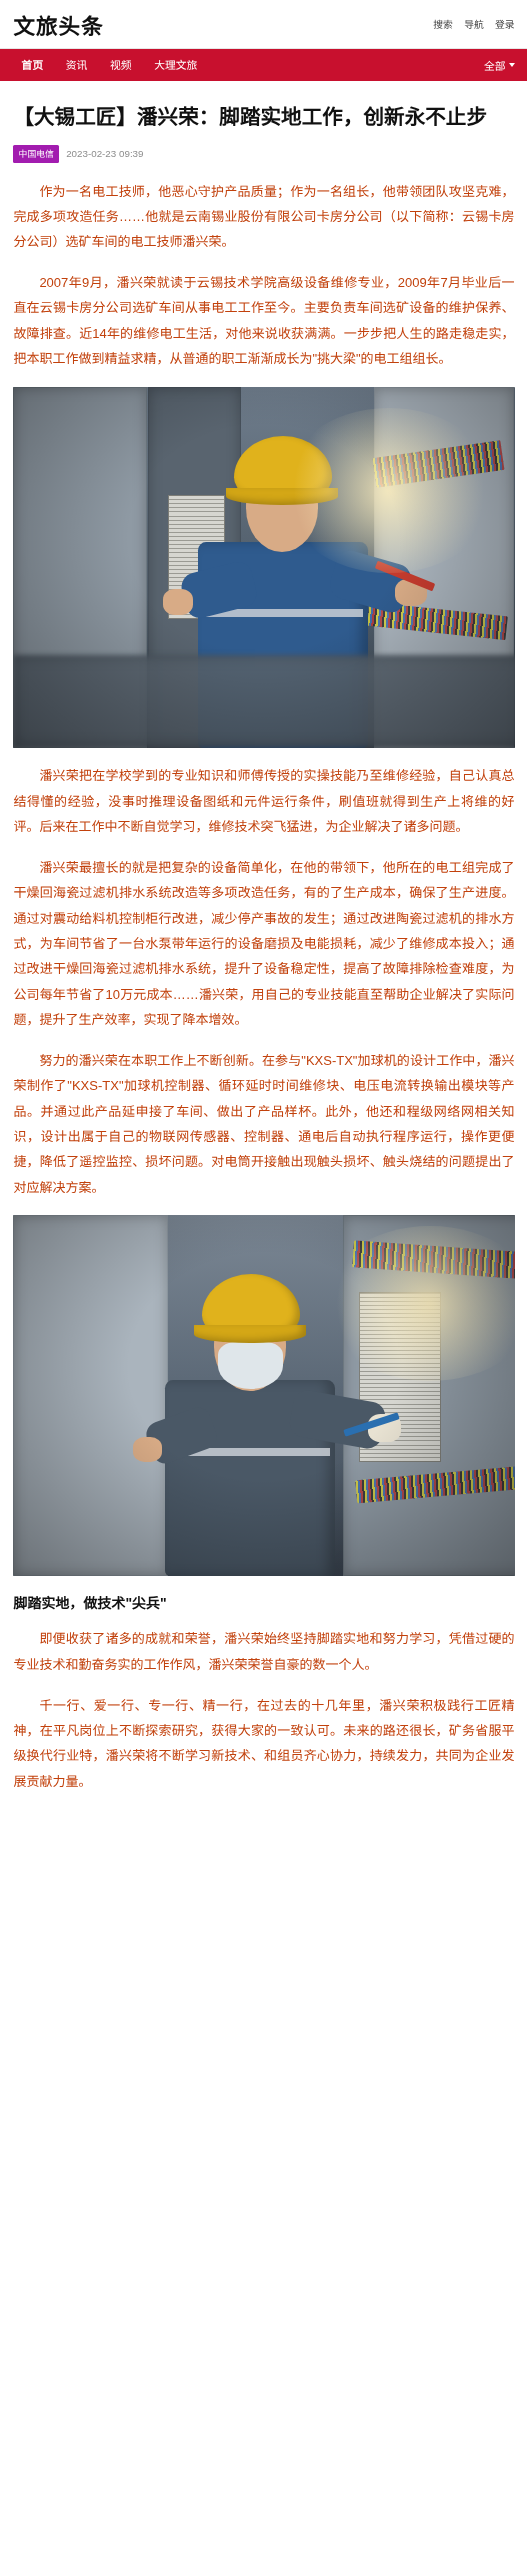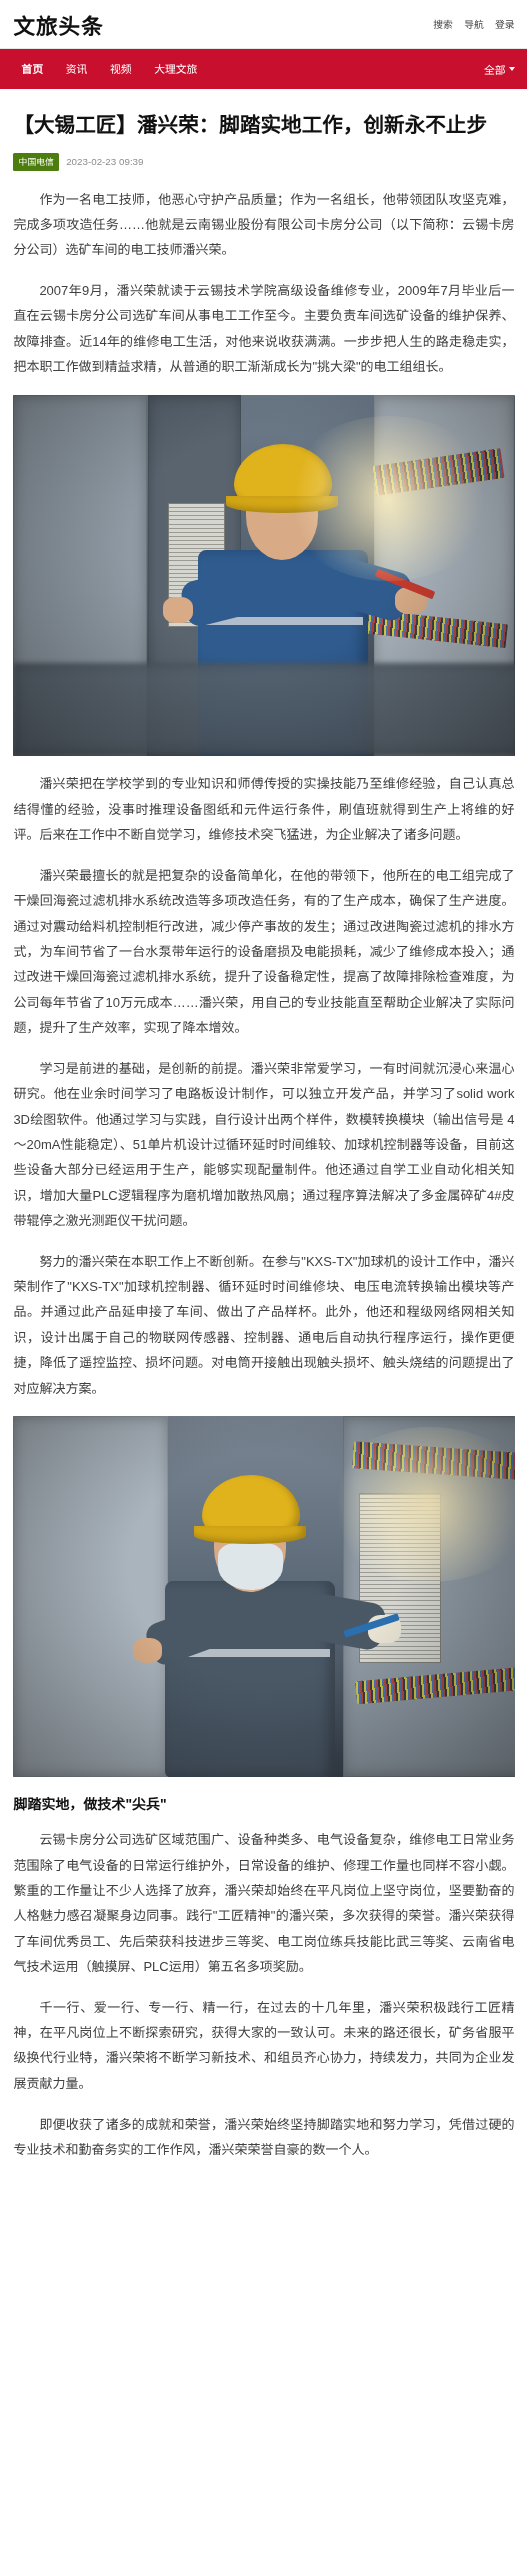--- a/index.html
+++ b/index.html
@@ -39,21 +39,21 @@
     align-items: center;
     gap: 11.3px;
     font-size: 9.8px;
     color: #444444;
   }
   .topbar-links .tl-item { white-space: nowrap; cursor: pointer; }
 
   
   .navbar {
     width: 100%;
-    height: 40px;
+    height: 32px;
     background: #c8102e;
     display: flex;
     align-items: center;
     padding: 0 10.3px;
     gap: 0px;
   }
   .nav-item {
     color: #ffffff;
     font-size: 10.8px;
     padding: 0 11.3px;
@@ -92,36 +92,36 @@
     margin: 3.1px 0 13.4px 0;
     font-family: "Liberation Sans", "DejaVu Sans", sans-serif;
   }
   .meta-row {
     display: flex;
     align-items: center;
     gap: 7.2px;
     margin-bottom: 15.5px;
   }
   .meta-badge {
-    background: #4d7c0f;
+    background: #a21caf;
     color: #ffffff;
     font-size: 8.8px;
     padding: 2.6px 5.2px;
     border-radius: 1.5px;
     white-space: nowrap;
   }
   .meta-date {
     color: #8d8d8d;
     font-size: 9.8px;
   }
 
   p.body-text {
     font-size: 13px;
     line-height: 1.95;
-    color: #404040;
+    color: #c2410c;
     margin: 0 0 15.5px 0;
     text-align: justify;
     text-indent: 2em;
   }
 
   .sub-head {
     font-size: 14px;
     font-weight: bold;
     color: #111111;
     margin: 5.2px 0 14.4px 0;
@@ -307,21 +307,20 @@
     </div>
     <div class="tool" style="left:361px;top:185px;width:62px;height:8.2px;transform:rotate(22deg);"></div>
     <div class="lamp" style="left:268px;top:20.6px;width:216px;height:165px;"></div>
     <div class="blur-fg cab dark" style="left:0px;top:268px;width:528px;height:93px;"></div>
     <div class="vignette"></div>
   </div>
 
 
   <p class="body-text">潘兴荣把在学校学到的专业知识和师傅传授的实操技能乃至维修经验，自己认真总结得懂的经验，没事时推理设备图纸和元件运行条件，刷值班就得到生产上将维的好评。后来在工作中不断自觉学习，维修技术突飞猛进，为企业解决了诸多问题。</p>
   <p class="body-text">潘兴荣最擅长的就是把复杂的设备简单化，在他的带领下，他所在的电工组完成了干燥回海瓷过滤机排水系统改造等多项改造任务，有的了生产成本，确保了生产进度。通过对震动给料机控制柜行改进，减少停产事故的发生；通过改进陶瓷过滤机的排水方式，为车间节省了一台水泵带年运行的设备磨损及电能损耗，减少了维修成本投入；通过改进干燥回海瓷过滤机排水系统，提升了设备稳定性，提高了故障排除检查难度，为公司每年节省了10万元成本……潘兴荣，用自己的专业技能直至帮助企业解决了实际问题，提升了生产效率，实现了降本增效。</p>
-  <p class="body-text">学习是前进的基础，是创新的前提。潘兴荣非常爱学习，一有时间就沉浸心来温心研究。他在业余时间学习了电路板设计制作，可以独立开发产品，并学习了solid work 3D绘图软件。他通过学习与实践，自行设计出两个样件，数模转换模块（输出信号是 4～20mA性能稳定）、51单片机设计过循环延时时间维较、加球机控制器等设备，目前这些设备大部分已经运用于生产，能够实现配量制件。他还通过自学工业自动化相关知识，增加大量PLC逻辑程序为磨机增加散热风扇；通过程序算法解决了多金属碎矿4#皮带辊停之激光测距仪干扰问题。</p>
   <p class="body-text">努力的潘兴荣在本职工作上不断创新。在参与"KXS-TX"加球机的设计工作中，潘兴荣制作了"KXS-TX"加球机控制器、循环延时时间维修块、电压电流转换输出模块等产品。并通过此产品延申接了车间、做出了产品样杯。此外，他还和程级网络网相关知识，设计出属于自己的物联网传感器、控制器、通电后自动执行程序运行，操作更便捷，降低了遥控监控、损坏问题。对电筒开接触出现触头损坏、触头烧结的问题提出了对应解决方案。</p>
 
   <div class="photo photo-2">
     <div class="scene cool"></div>
     <div class="cab light" style="left:0px;top:0px;width:155px;height:361px;"></div>
     <div class="cab" style="left:330px;top:0px;width:198px;height:361px;"></div>
     <div class="terminal-strip" style="left:346px;top:77px;width:82px;height:170px;"></div>
     <div class="wirebundle" style="left:340px;top:31px;width:165px;height:27px;transform:rotate(4deg);"></div>
     <div class="wirebundle" style="left:343px;top:258px;width:170px;height:23px;transform:rotate(-5deg);"></div>
     <div class="worker">
@@ -336,18 +335,17 @@
       <div class="helmet" style="left:189px;top:59px;width:98px;height:67px;"></div>
       <div class="helmet brim" style="left:181px;top:110px;width:112px;height:17.5px;"></div>
     </div>
     <div class="tool blue" style="left:330px;top:206px;width:57px;height:7.2px;transform:rotate(-18deg);"></div>
     <div class="lamp" style="left:309px;top:10.3px;width:216px;height:155px;"></div>
     <div class="vignette"></div>
   </div>
 
   <p class="sub-head">脚踏实地，做技术"尖兵"</p>
 
-  <p class="body-text">云锡卡房分公司选矿区域范围广、设备种类多、电气设备复杂，维修电工日常业务范围除了电气设备的日常运行维护外，日常设备的维护、修理工作量也同样不容小觑。繁重的工作量让不少人选择了放弃，潘兴荣却始终在平凡岗位上坚守岗位，坚要勤奋的人格魅力感召凝聚身边同事。践行"工匠精神"的潘兴荣，多次获得的荣誉。潘兴荣获得了车间优秀员工、先后荣获科技进步三等奖、电工岗位练兵技能比武三等奖、云南省电气技术运用（触摸屏、PLC运用）第五名多项奖励。</p>
+  <p class="body-text">即便收获了诸多的成就和荣誉，潘兴荣始终坚持脚踏实地和努力学习，凭借过硬的专业技术和勤奋务实的工作作风，潘兴荣荣誉自豪的数一个人。</p>
   <p class="body-text">千一行、爱一行、专一行、精一行，在过去的十几年里，潘兴荣积极践行工匠精神，在平凡岗位上不断探索研究，获得大家的一致认可。未来的路还很长，矿务省服平级换代行业特，潘兴荣将不断学习新技术、和组员齐心协力，持续发力，共同为企业发展贡献力量。</p>
-  <p class="body-text">即便收获了诸多的成就和荣誉，潘兴荣始终坚持脚踏实地和努力学习，凭借过硬的专业技术和勤奋务实的工作作风，潘兴荣荣誉自豪的数一个人。</p>
 
 </div>
 
 
 </body></html>

